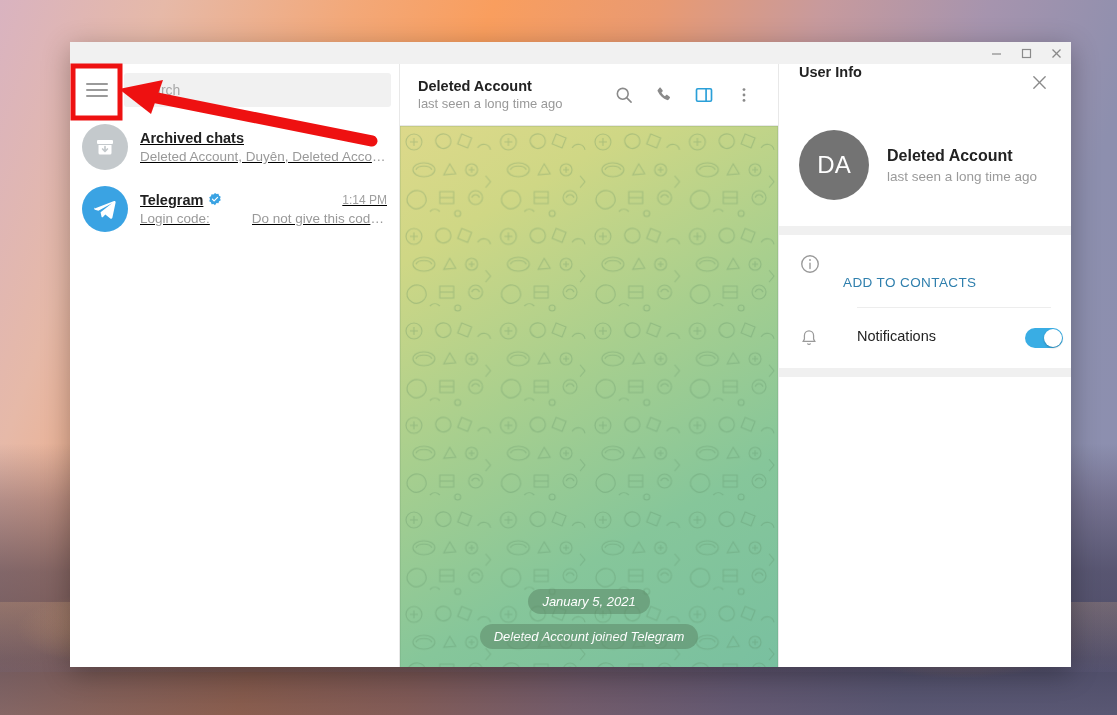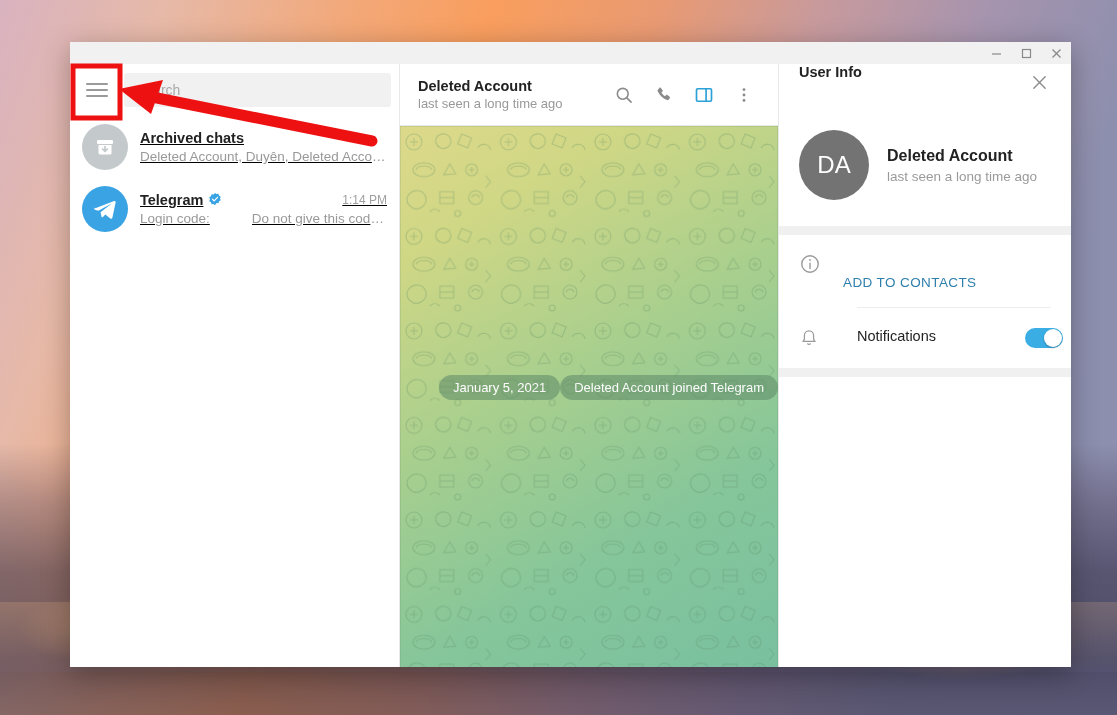--- a/index.html
+++ b/index.html
@@ -121,22 +121,22 @@
   .headicon {
     width: 40px; height: 40px; display: flex; align-items: center; justify-content: center;
     color: #8a8a8a;
   }
   .headicon.active { color: #2a9fd8; }
 
   #wallpaper {
     flex: 1; min-height: 0; position: relative; overflow: hidden;
     background:
       linear-gradient(150deg, #ddd98a 0%, #cfd785 18%, #a8cf8e 45%, #86c69a 72%, #79c0a0 100%);
-    display: flex; flex-direction: row; justify-content: flex-end;
-    align-items: center; padding-bottom: 8px;
+    display: flex; flex-direction: column; justify-content: flex-end;
+    align-items: center; padding-bottom: 8px; font-style: italic;
   }
   #doodles { position: absolute; inset: 0; opacity: .30; }
   .svcchip {
     background: rgba(92,136,104,.55); color: #fff;
     border-radius: 13px; padding: 5px 14px;
     font-size: 13px; margin-bottom: 10px; white-space: nowrap;
   }
 
   
   #info { width: 292px; flex: 0 0 292px; background: #fff; display: flex; flex-direction: column; }

